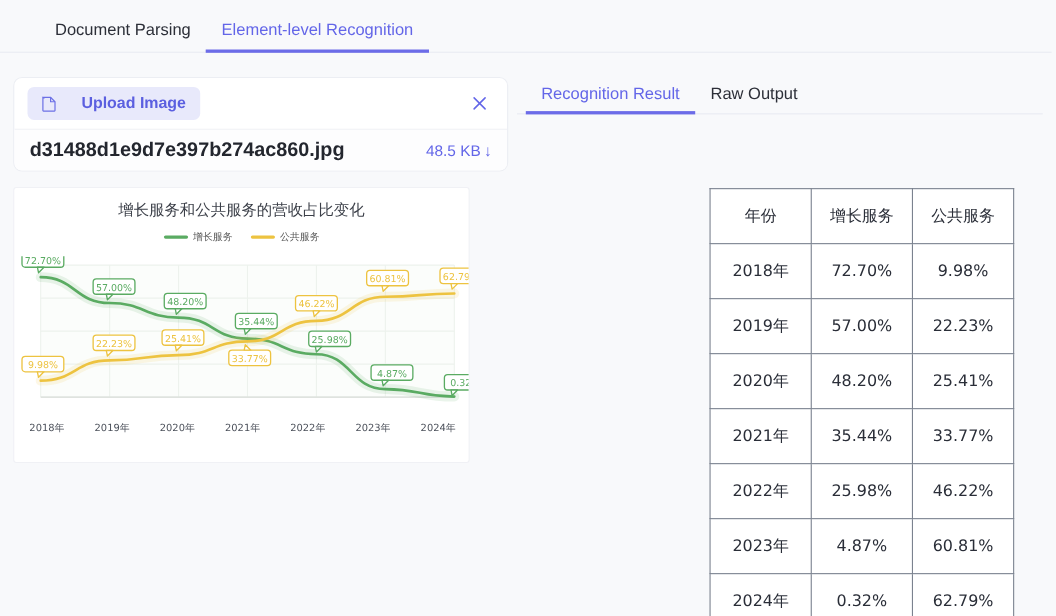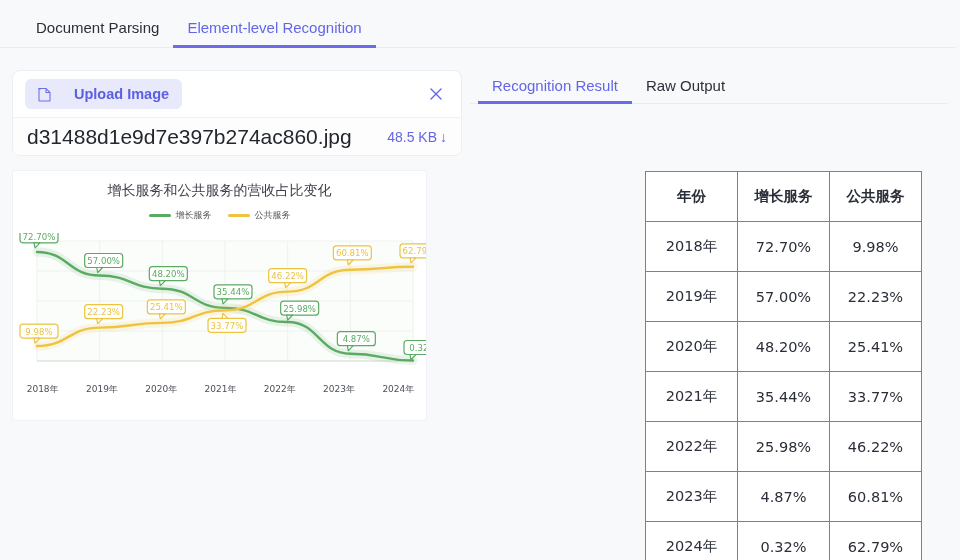--- a/index.html
+++ b/index.html
@@ -7,21 +7,21 @@
     width: 960px; height: 560px;
     background: #f8f9fb;
     font-family: "Liberation Sans", "DejaVu Sans", sans-serif;
     overflow: hidden;
   }
 
   
   .top-tabs {
     position: absolute; top: 0; left: 0; width: 956px; height: 48px;
     display: flex; align-items: flex-end;
-    padding-left: 22px;
+    padding-left: 36px;
     border-bottom: 1px solid #e9ecf2;
     background: #f8f9fb;
   }
   .top-tab {
     font-size: 15px; color: #2c2f38;
     padding: 0 14px 9px 14px;
     cursor: pointer; white-space: nowrap;
     border-bottom: 3px solid transparent;
     margin-bottom: -1px;
   }
@@ -58,21 +58,21 @@
     background: #ffffff;
     display: flex; align-items: center; justify-content: center;
     cursor: pointer; border: none;
   }
   .file-row {
     height: 38px; display: flex; align-items: center; justify-content: space-between;
     padding: 0 14px 0 14px;
     border-top: 1px solid #f1f2f6;
     background: #fdfdfe;
   }
-  .file-name { font-size: 21px; color: #23262e; }
+  .file-name { font-size: 18px; color: #23262e; font-weight: bold; }
   .file-size {
     font-size: 14px; color: #6366e8; cursor: pointer;
     display: inline-flex; align-items: center; gap: 3px;
   }
 
   
   .chart-img {
     margin-top: 14px;
     width: 415px; height: 251px;
     background: #ffffff;
@@ -121,21 +121,21 @@
     border-collapse: collapse;
     background: #ffffff;
     font-family: "DejaVu Sans", "Liberation Sans", sans-serif;
   }
   .result-table th, .result-table td {
     border: 1px solid #7b828f;
     width: 92px; height: 50px;
     text-align: center; vertical-align: middle;
     font-size: 14.5px; color: #2a2e38;
   }
-  .result-table th { font-weight: bold; }
+  .result-table th { font-weight: normal; }
   .result-table td { font-weight: normal; }
 </style>
 </head>
 <body>
 
 <div class="top-tabs">
   <div class="top-tab">Document Parsing</div>
   <div class="top-tab active">Element-level Recognition</div>
 </div>
 

